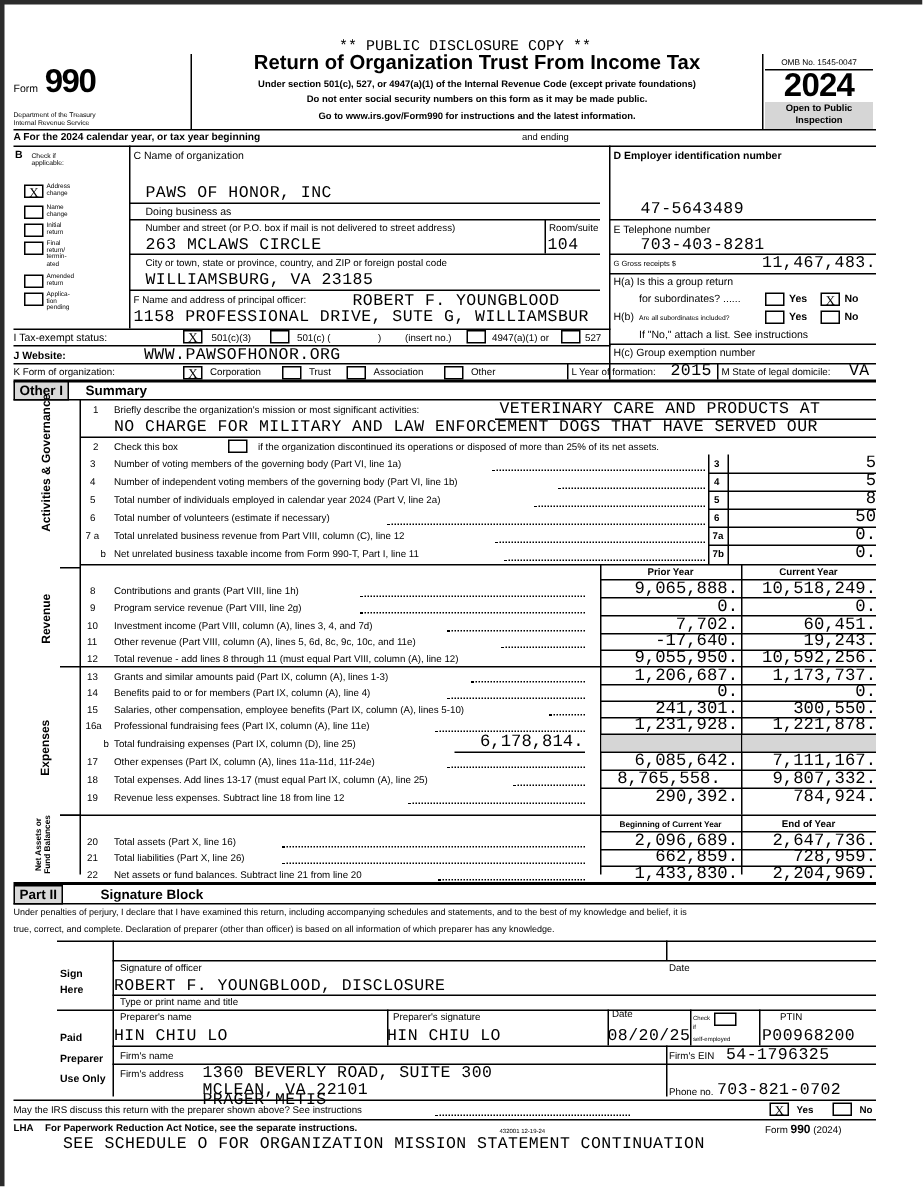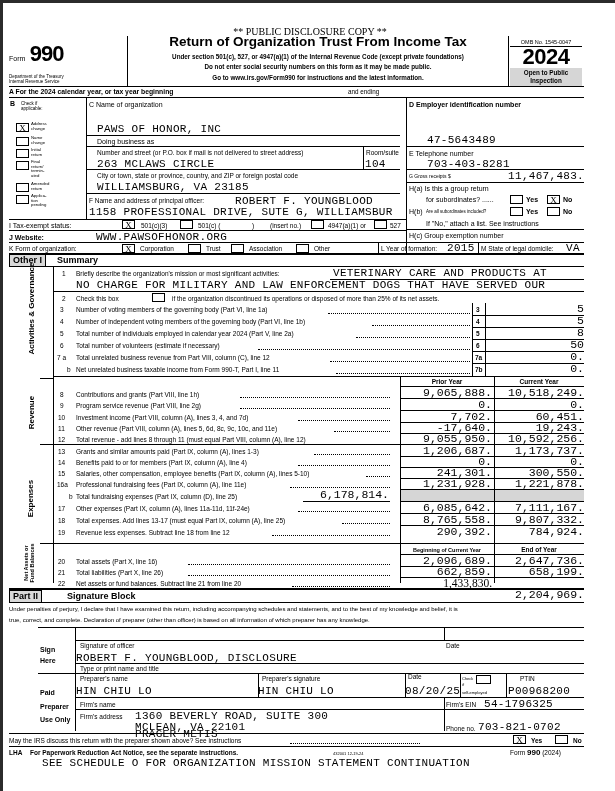--- a/index.html
+++ b/index.html
@@ -1,21 +1,21 @@
 <!DOCTYPE html>
 <html><head>
 <meta charset="utf-8">
 <style>
   * { box-sizing: border-box; margin: 0; padding: 0; }
   html, body { width: 615px; height: 791px; overflow: hidden; background: #ffffff; }
   body { position: relative; font-family: "Liberation Sans", sans-serif; color: #000; }
   .frame-top { position: absolute; left: 0; top: 0; width: 615px; height: 3px; background: #2b2b2b; }
   .frame-left { position: absolute; left: 0; top: 0; width: 3px; height: 791px; background: #2b2b2b; }
   .abs { position: absolute; }
-  .mono { font-family: Liberation Serif, serif; }
+  .mono { font-family: Liberation Mono, monospace; }
   .hl { position: absolute; height: 1px; background: #000; }
   .hl2 { position: absolute; height: 2px; background: #000; }
   .vl { position: absolute; width: 1px; background: #000; }
   .tiny { font-size: 5px; line-height: 6px; }
   .small { font-size: 6.5px; line-height: 8px; }
   .lbl { font-size: 7px; line-height: 9px; }
   .val { font-family: "Liberation Mono", "DejaVu Sans Mono", monospace; font-size: 11px; line-height: 12px; letter-spacing: 0.3px; }
   .cb { position: absolute; width: 13px; height: 9px; border: 1px solid #000; background: #fff; font-family: "Liberation Serif", serif; font-size: 9px; line-height: 8px; text-align: center; }
   .num { position: absolute; text-align: right; font-family: "Liberation Mono", "DejaVu Sans Mono", monospace; font-size: 11.5px; line-height: 12px; }
   .dots { position: absolute; height: 1px; border-bottom: 1px dotted #000; }
@@ -336,21 +336,21 @@
   <div class="abs small" style="left:58px;top:505px;">17</div>
   <div class="abs small" style="left:76px;top:505px;">Other expenses (Part IX, column (A), lines 11a-11d, 11f-24e)</div>
   <div class="dots" style="left:298px;top:511px;width:92px;"></div>
   <div class="num" style="left:400px;top:502px;width:92px;">6,085,642.</div>
   <div class="num" style="left:494px;top:502px;width:90px;">7,111,167.</div>
   <div class="hl" style="left:400px;top:513px;width:184px;"></div>
 
   <div class="abs small" style="left:58px;top:517px;">18</div>
   <div class="abs small" style="left:76px;top:517px;">Total expenses. Add lines 13-17 (must equal Part IX, column (A), line 25)</div>
   <div class="dots" style="left:342px;top:523px;width:48px;"></div>
-  <div class="num" style="left:400px;top:514px;width:92px;">8,765,558.</div>
+  <div class="num" style="left:400px;top:514px;width:92px;text-align:center;">8,765,558.</div>
   <div class="num" style="left:494px;top:514px;width:90px;">9,807,332.</div>
   <div class="hl" style="left:400px;top:525px;width:184px;"></div>
 
   <div class="abs small" style="left:58px;top:529px;">19</div>
   <div class="abs small" style="left:76px;top:529px;">Revenue less expenses. Subtract line 18 from line 12</div>
   <div class="dots" style="left:272px;top:535px;width:118px;"></div>
   <div class="num" style="left:400px;top:526px;width:92px;">290,392.</div>
   <div class="num" style="left:494px;top:526px;width:90px;">784,924.</div>
   <div class="hl" style="left:40px;top:543px;width:544px;"></div>
 
@@ -364,28 +364,28 @@
   <div class="abs small" style="left:76px;top:558px;">Total assets (Part X, line 16)</div>
   <div class="dots" style="left:188px;top:564px;width:202px;"></div>
   <div class="num" style="left:400px;top:555px;width:92px;">2,096,689.</div>
   <div class="num" style="left:494px;top:555px;width:90px;">2,647,736.</div>
   <div class="hl" style="left:400px;top:566px;width:184px;"></div>
 
   <div class="abs small" style="left:58px;top:569px;">21</div>
   <div class="abs small" style="left:76px;top:569px;">Total liabilities (Part X, line 26)</div>
   <div class="dots" style="left:188px;top:575px;width:202px;"></div>
   <div class="num" style="left:400px;top:566px;width:92px;">662,859.</div>
-  <div class="num" style="left:494px;top:566px;width:90px;">658,199.</div>
+  <div class="num" style="left:494px;top:566px;width:90px;">728,959.</div>
   <div class="hl" style="left:400px;top:577px;width:184px;"></div>
 
   <div class="abs small" style="left:58px;top:580px;">22</div>
   <div class="abs small" style="left:76px;top:580px;">Net assets or fund balances. Subtract line 21 from line 20</div>
   <div class="dots" style="left:292px;top:586px;width:98px;"></div>
-  <div class="num" style="left:400px;top:577px;width:92px;font-family:Liberation Serif, serif;">1,433,830.</div>
-  <div class="num" style="left:494px;top:577px;width:90px;margin-top:12px;">2,204,969.</div>
+  <div class="num" style="left:400px;top:577px;width:92px;">1,433,830.</div>
+  <div class="num" style="left:494px;top:577px;width:90px;">2,204,969.</div>
   <div class="hl2" style="left:9px;top:588px;width:575px;"></div>
 </div>
 
 <div>
   <div class="part-tag" style="left:9px;top:590px;">Part II</div>
   <div class="abs" style="left:67px;top:591px;font-weight:bold;font-size:9px;">Signature Block</div>
   <div class="hl" style="left:9px;top:602px;width:575px;"></div>
   <div class="abs small" style="left:9px;top:605px;font-family:'Liberation Sans Narrow','Liberation Sans',sans-serif;font-size:6px;">Under penalties of perjury, I declare that I have examined this return, including accompanying schedules and statements, and to the best of my knowledge and belief, it is</div>
   <div class="abs small" style="left:9px;top:616px;font-size:6px;">true, correct, and complete. Declaration of preparer (other than officer) is based on all information of which preparer has any knowledge.</div>
   <div class="hl" style="left:38px;top:627px;width:546px;"></div>

